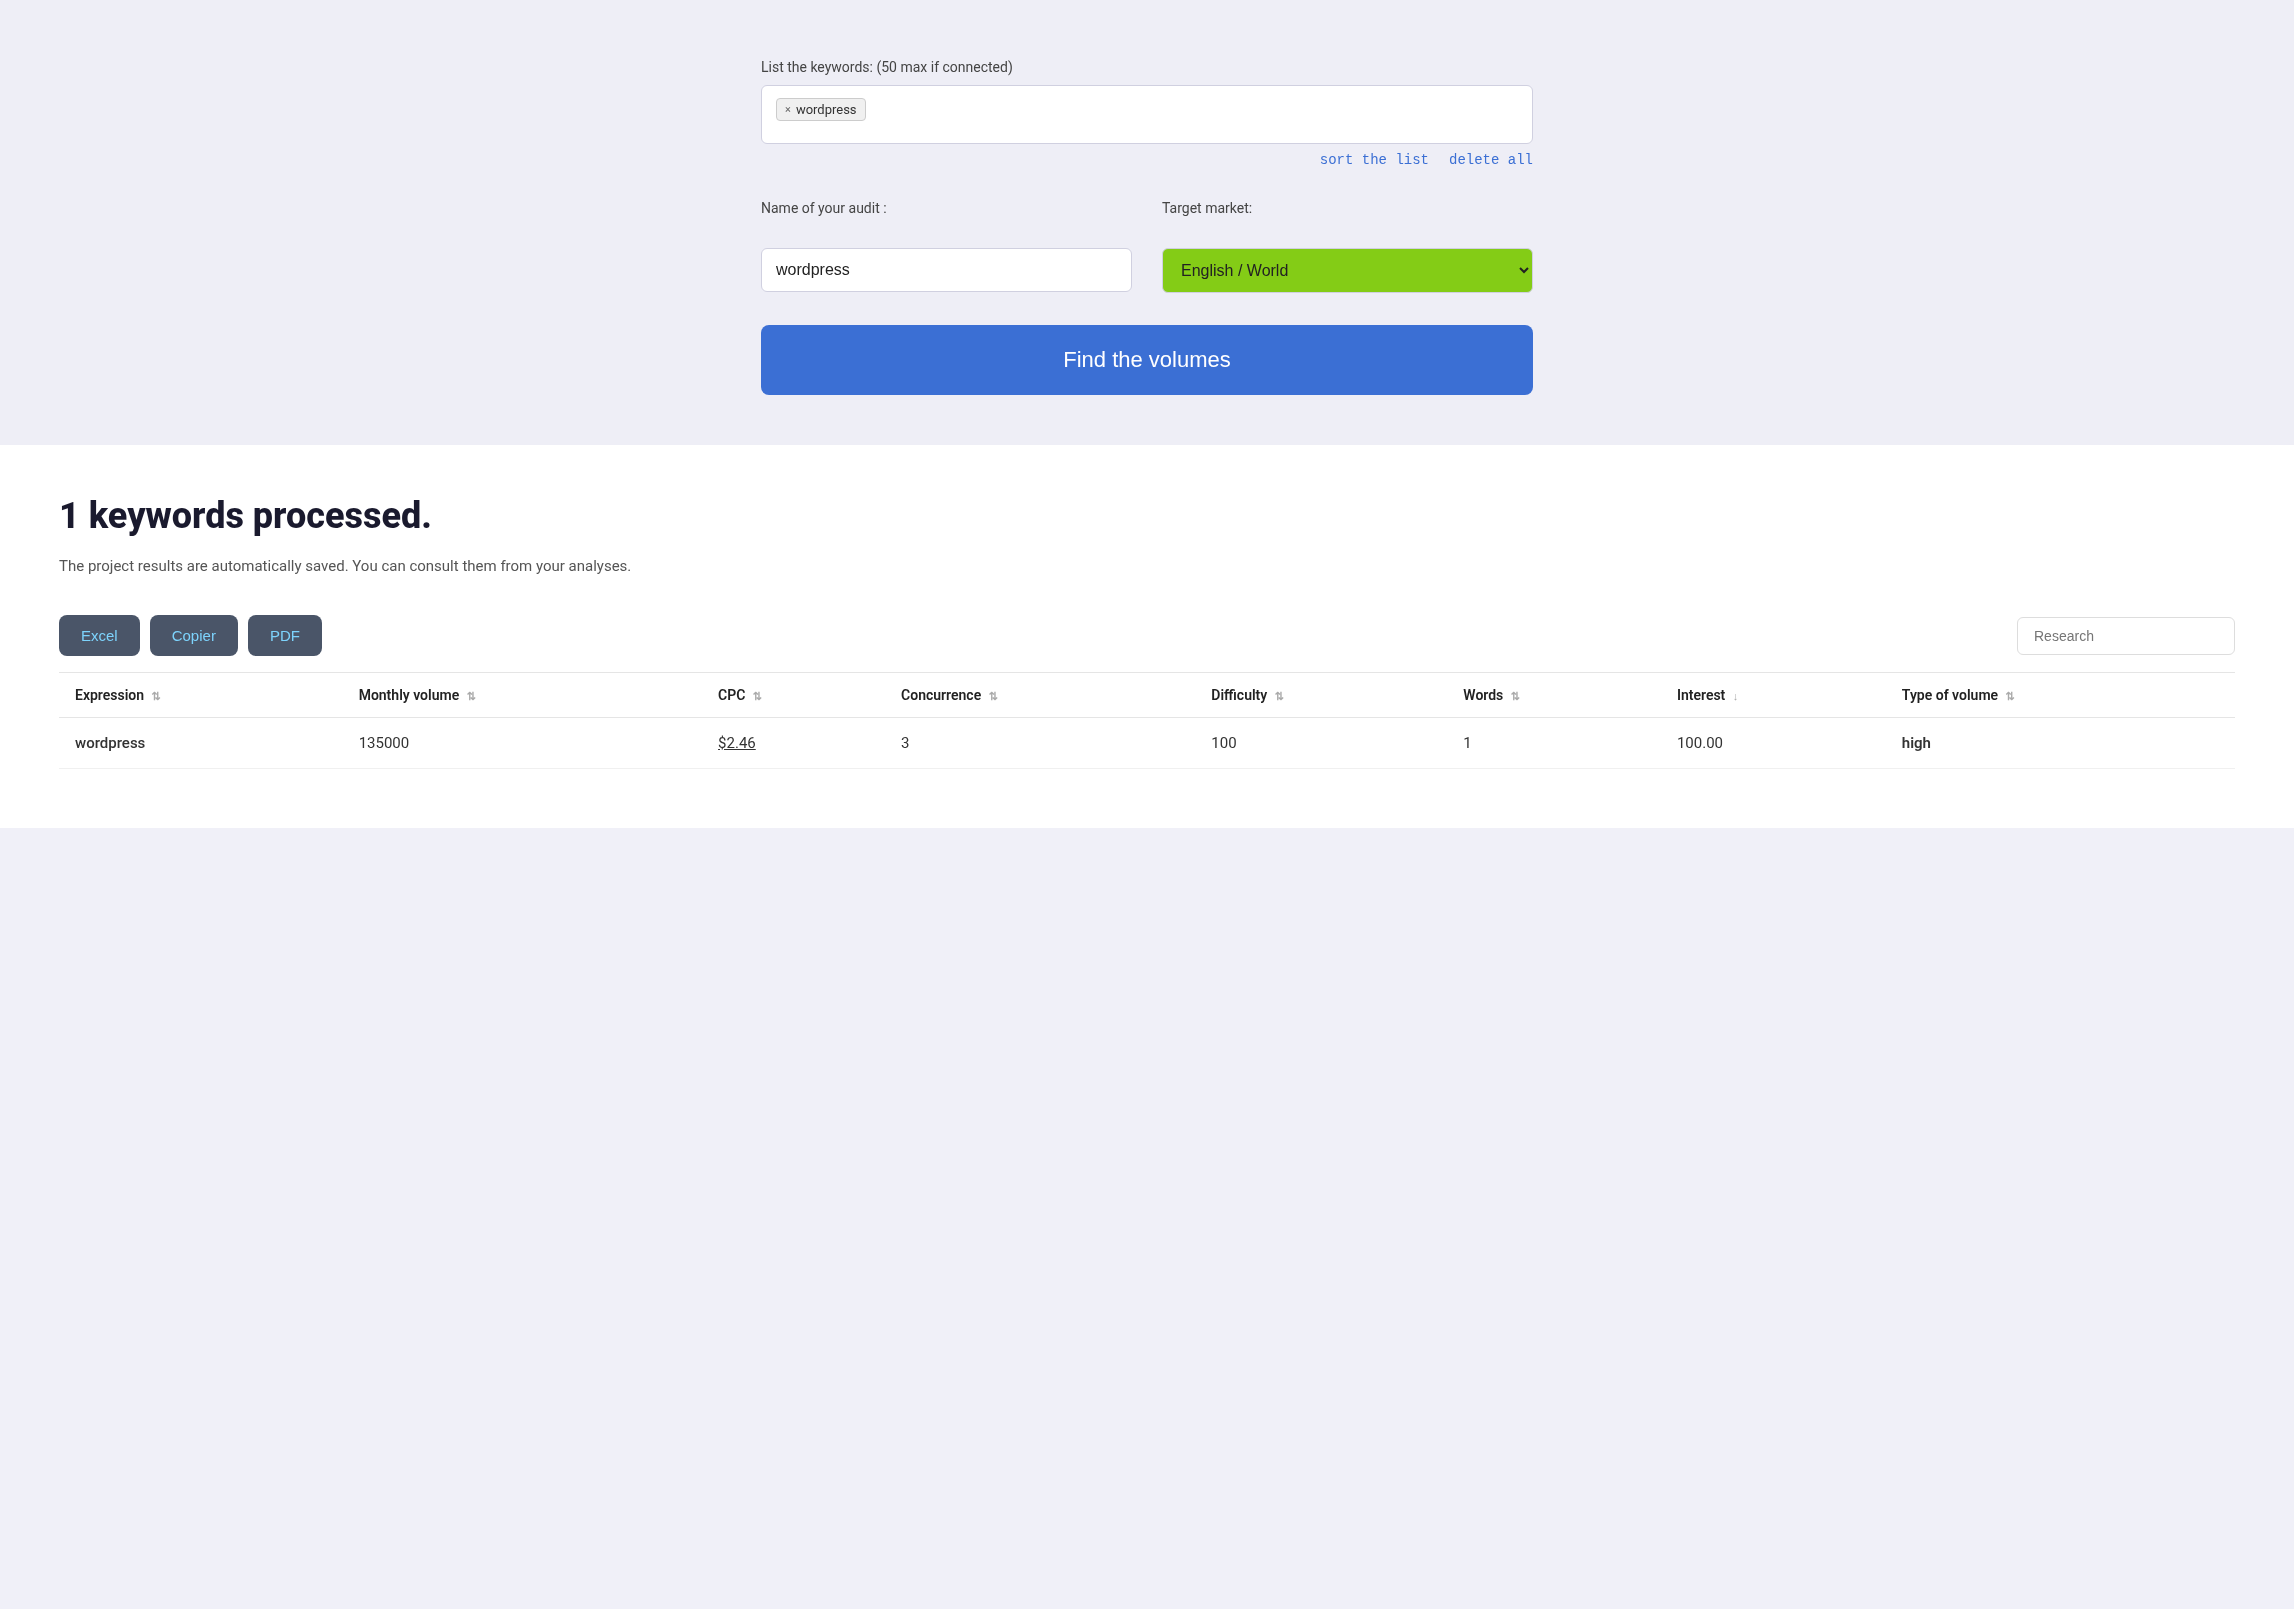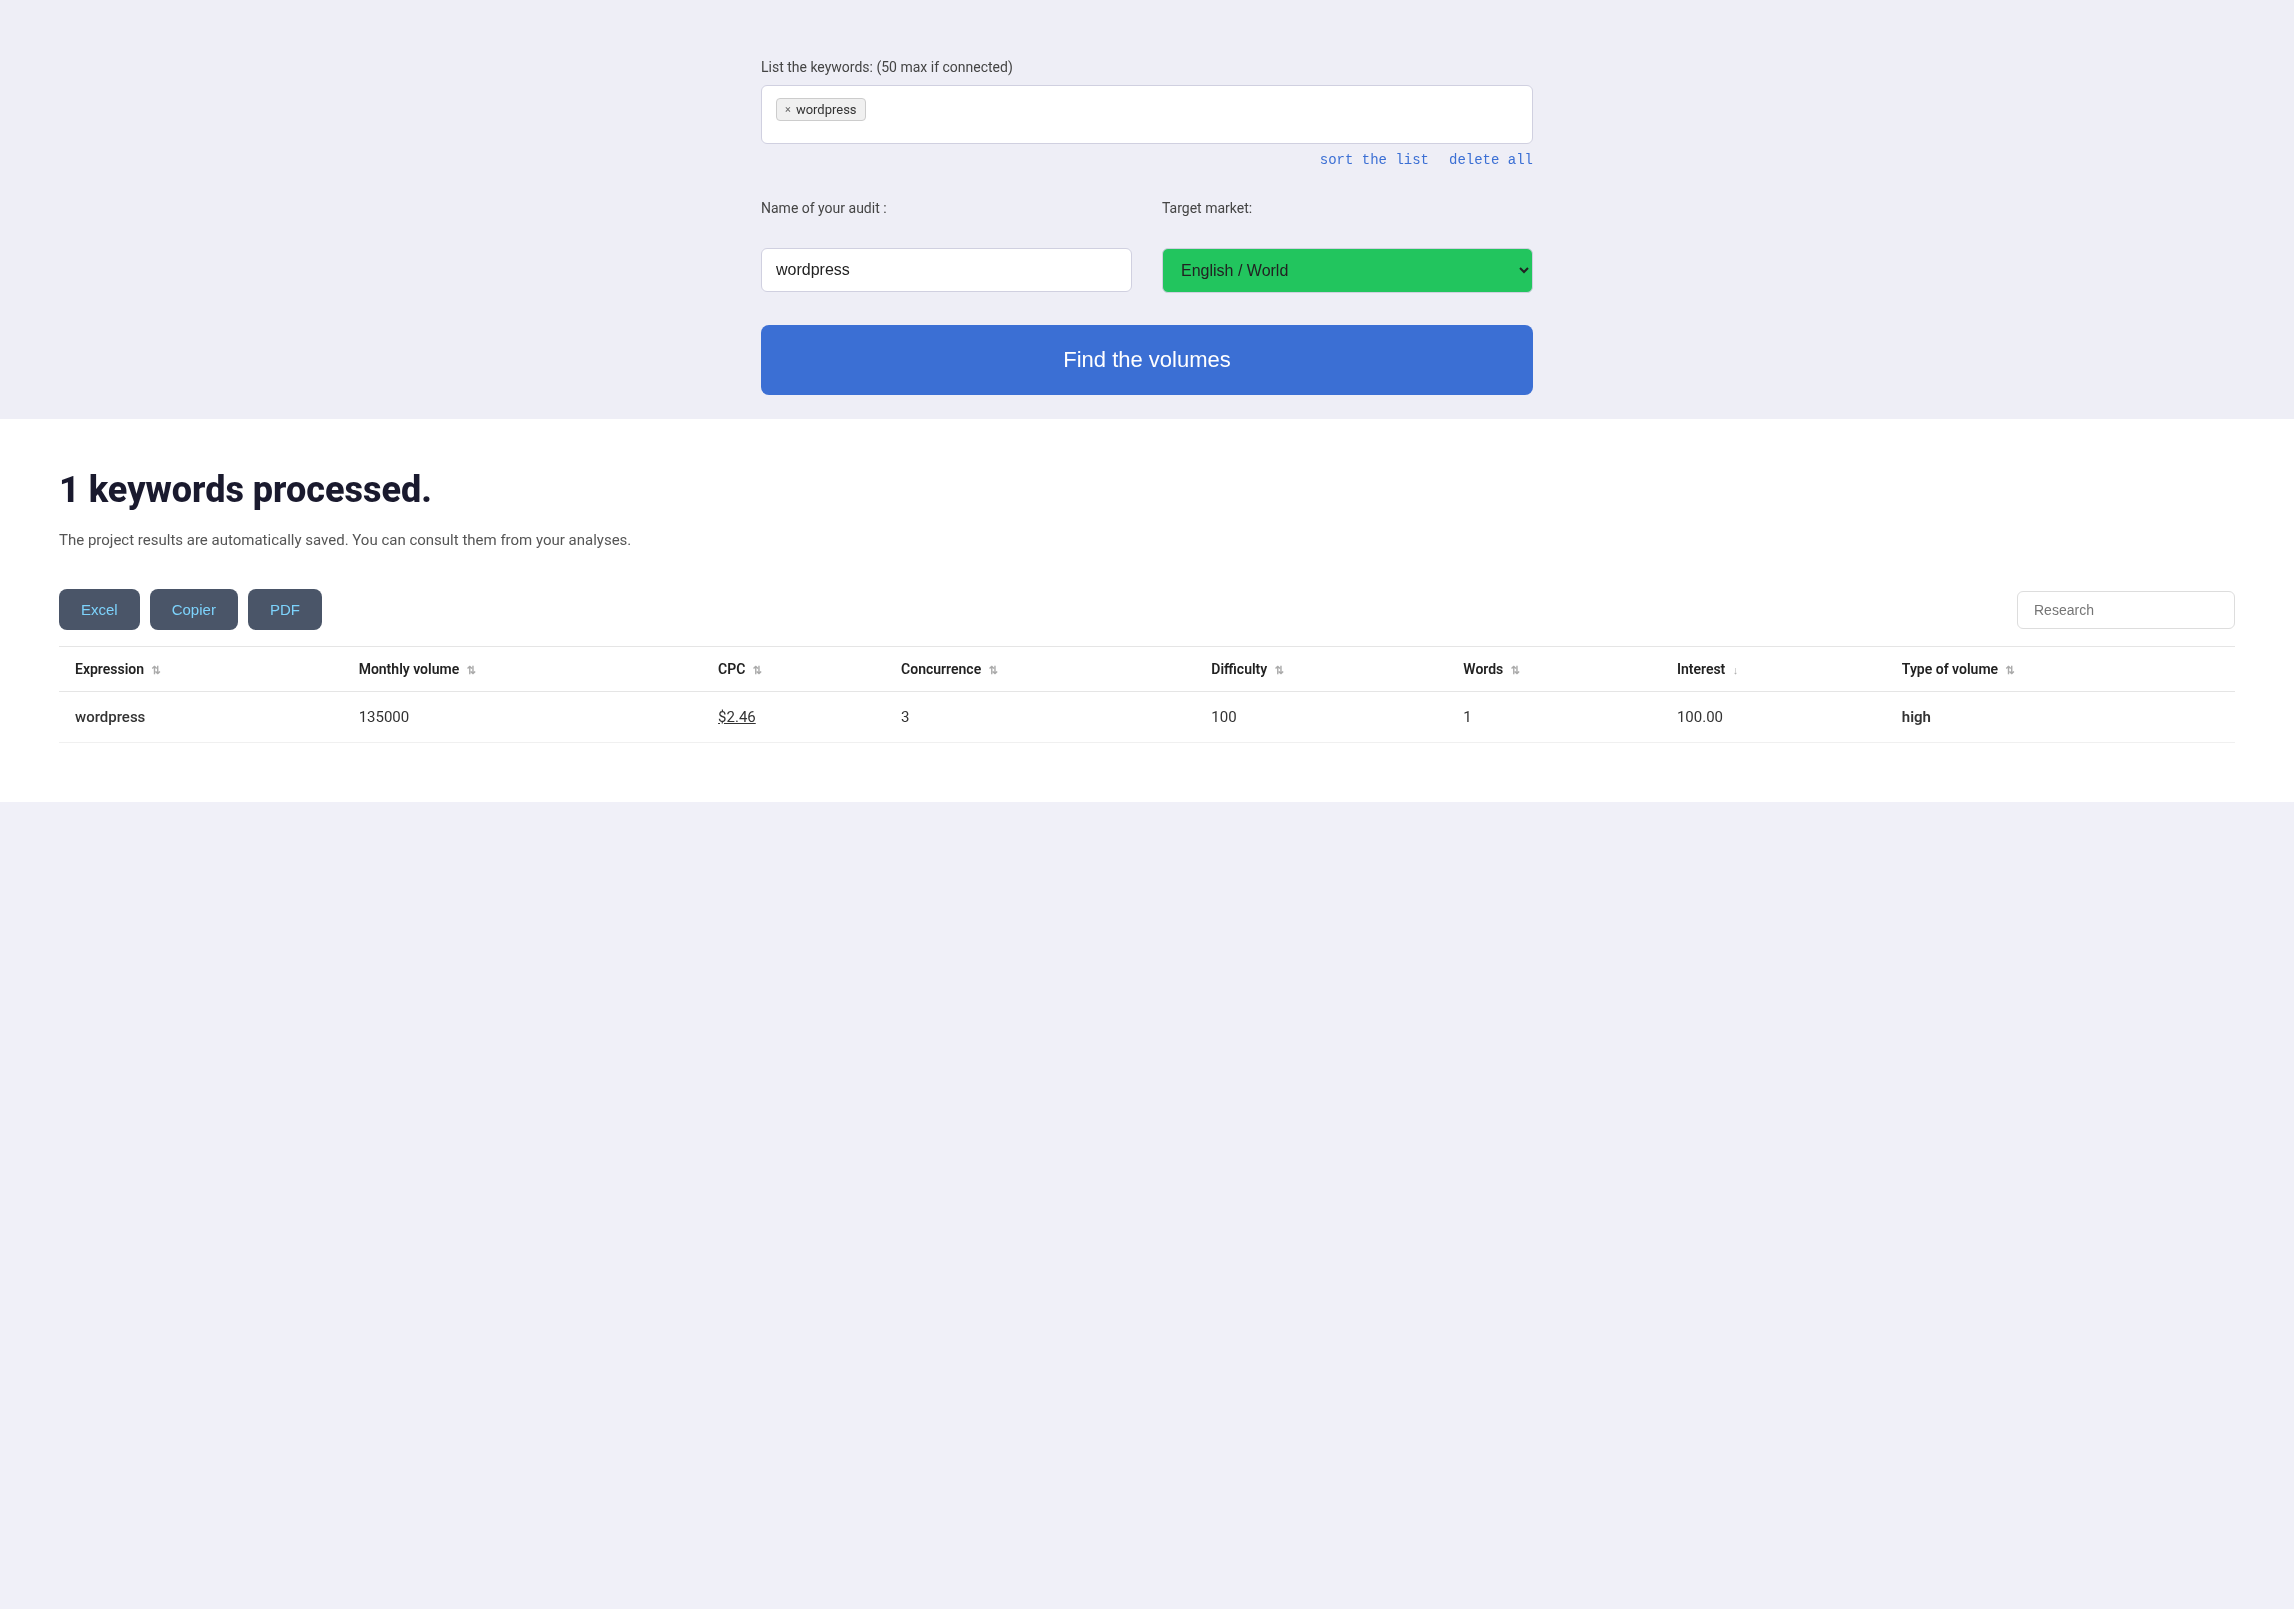--- a/index.html
+++ b/index.html
@@ -4,21 +4,21 @@
   <style>
     * { box-sizing: border-box; margin: 0; padding: 0; }
     body {
       font-family: -apple-system, BlinkMacSystemFont, 'Segoe UI', Roboto, sans-serif;
       background: #f0f0f8;
       min-height: 100vh;
     }
 
     .top-panel {
       background: #eeeef6;
-      padding: 59px 0 24px;
+      padding: 59px 0 50px;
       display: flex;
       justify-content: center;
     }
 
     .top-panel-inner {
       width: 772px;
     }
 
     .field-label {
       font-size: 14px;
@@ -104,21 +104,21 @@
       width: 100%;
       outline: none;
     }
 
     .select-input {
       border: 1px solid #d0d0e0;
       border-radius: 6px;
       padding: 12px 14px;
       font-size: 16px;
       color: #222;
-      background: #22c55e;
+      background: #84cc16;
       width: 100%;
       outline: none;
       appearance: auto;
     }
 
     .find-btn {
       margin-top: 32px;
       width: 100%;
       background: #3b6fd4;
       color: #fff;

